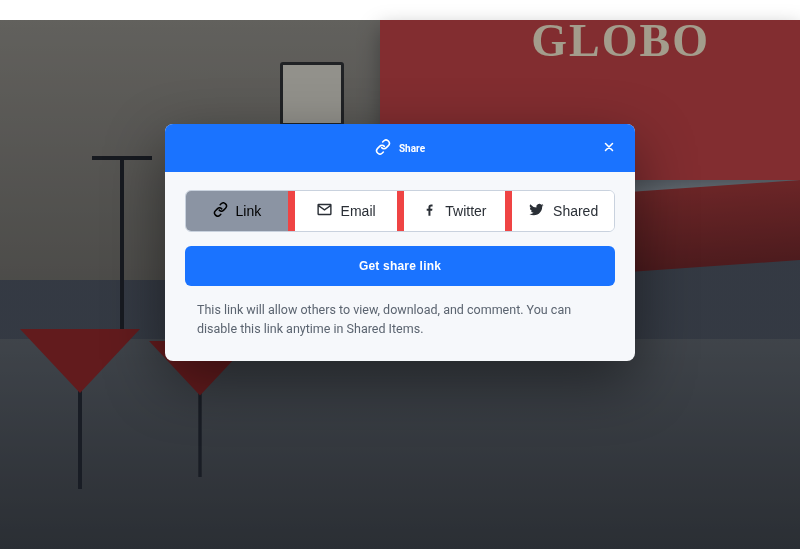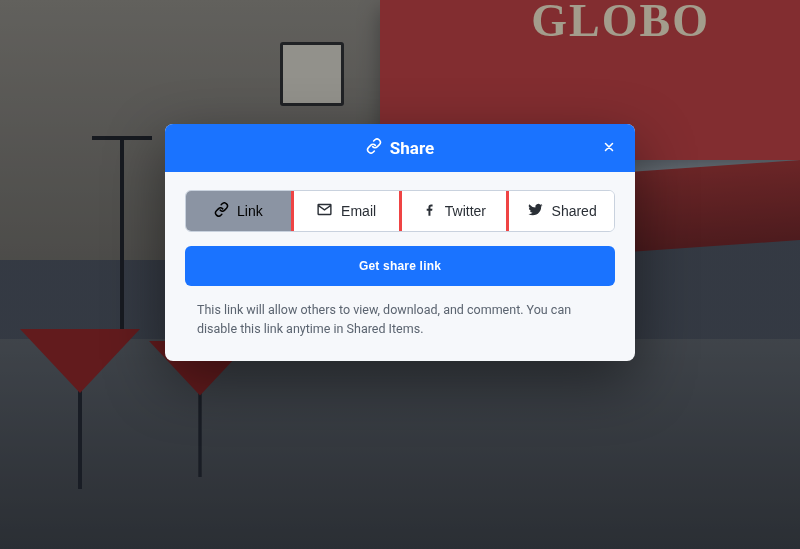--- a/index.html
+++ b/index.html
@@ -2,20 +2,21 @@
 <html><head>
 <meta charset="utf-8">
 <style>
   html,body{margin:0;padding:0;width:800px;height:549px;overflow:hidden;font-family:-apple-system,BlinkMacSystemFont,"Segoe UI",Roboto,Helvetica,Arial,sans-serif;}
   
   .bg{
     position:absolute;inset:0;
     background:
       linear-gradient(rgba(20,25,35,.55),rgba(20,25,35,.55)),
       linear-gradient(#8a9099,#8a9099);
+    margin-top: 20px;
   }
   .bg .sky{position:absolute;left:0;top:0;right:0;height:200px;
     background:linear-gradient(#b9c2c9,#9ea7af);}
   .bg .sign{position:absolute;right:0;top:0;width:420px;height:160px;background:#c13b3b;box-shadow:0 8px 20px rgba(0,0,0,.35);}
   .bg .sign-text{position:absolute;right:90px;top:-6px;color:#f3e6c8;font-weight:800;font-size:46px;letter-spacing:2px;font-family:Georgia,serif;}
   .bg .awning{position:absolute;right:0;top:160px;width:420px;height:80px;
     background:linear-gradient(#9e2f2d,#6f201f);transform:skewY(-4deg);transform-origin:right top;}
   .bg .building{position:absolute;left:0;top:0;width:380px;height:260px;
     background:linear-gradient(#8f8a80,#6e6a62);}
   .bg .plaque{position:absolute;left:280px;top:42px;width:58px;height:58px;background:#d9d4c7;border:3px solid #2a2a2a;border-radius:3px;}
@@ -32,32 +33,32 @@
   .bg .overlay{position:absolute;inset:0;background:rgba(15,20,30,.35);}
   
   .modal{
     position:absolute;left:50%;top:124px;transform:translateX(-50%);
     width:470px;background:#f6f8fb;border-radius:8px;overflow:hidden;
     box-shadow:0 20px 60px rgba(0,0,0,.45);
   }
   .modal-header{
     background:#1a73ff;color:#fff;height:48px;display:flex;align-items:center;justify-content:center;position:relative;
   }
-  .modal-title-wrap{display:flex;align-items:center;gap:8px;font-weight:700;font-size:17px;}
+  .modal-title-wrap{display:flex;align-items:center;gap:8px;font-weight:700;font-size:10px;}
   .close-btn{position:absolute;right:12px;top:50%;transform:translateY(-50%);width:28px;height:28px;display:flex;align-items:center;justify-content:center;cursor:pointer;border:none;background:transparent;color:#fff;}
   .file-row{background:#fff;padding:18px 20px;display:flex;align-items:center;gap:12px;border-bottom:1px solid #eef1f5;}
   .thumb{width:24px;height:24px;border-radius:2px;background:
     linear-gradient(135deg,#d33 0 30%,#333 30% 55%,#ddd 55% 100%);
     box-shadow:inset 0 0 0 1px rgba(0,0,0,.15);}
   .file-name{font-size:14px;color:#2a2f36;font-weight:600;}
   .body{padding:18px 20px 22px;}
   .seg{display:flex;border:1px solid #c9d2de;border-radius:6px;overflow:hidden;background:#fff;}
   .seg button{flex:1;display:flex;align-items:center;justify-content:center;gap:8px;
     height:40px;border:none;background:#fff;color:#2a2f36;font-size:14px;font-weight:500;cursor:pointer;}
-  .seg button + button{border-left:3px solid #ef4444;}
+  .seg button + button{border-left:7px solid #ef4444;}
   .seg button.active{background:#8b94a3;color:#000000;}
   .seg svg{flex:none;}
   .primary-btn{margin-top:14px;width:100%;height:40px;border:none;border-radius:6px;
     background:#1a73ff;color:#fff;font-size:12px;font-weight:700;letter-spacing:.2px;cursor:pointer;}
   .hint{margin:14px 12px 0;font-size:12.5px;line-height:1.55;color:#5b6470;}
 </style>
 </head>
 <body>
 
 <div class="bg">

